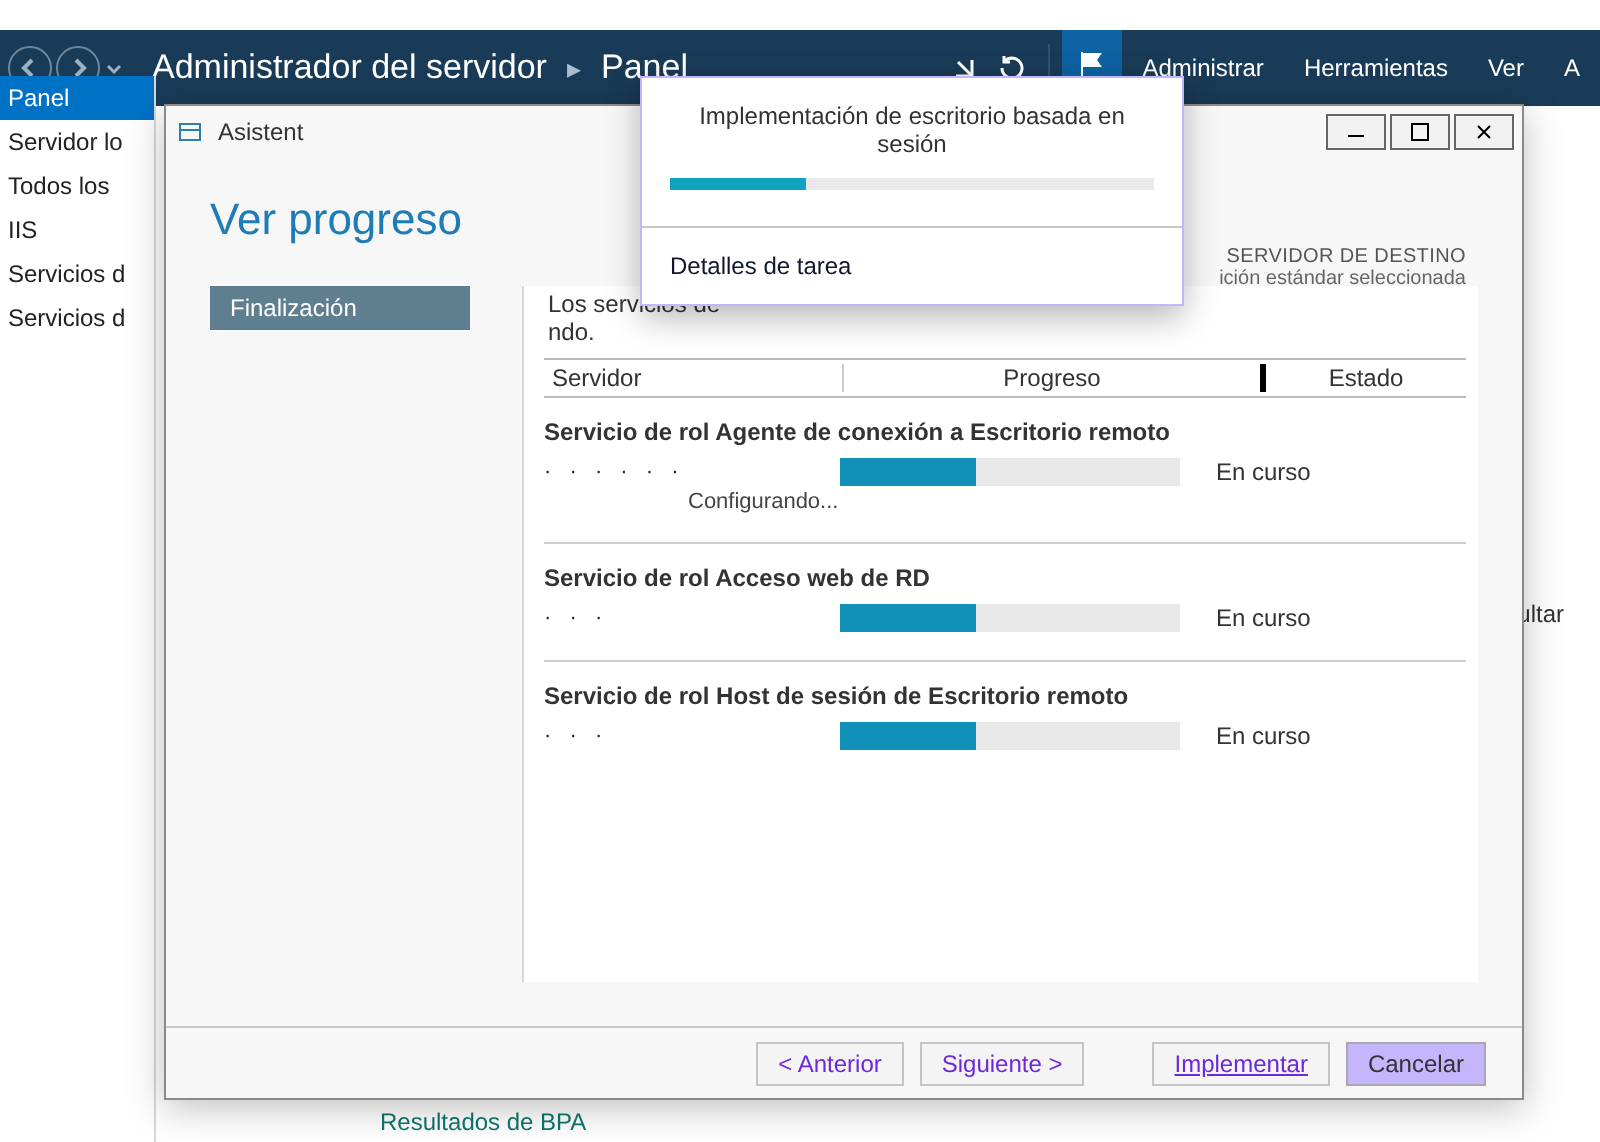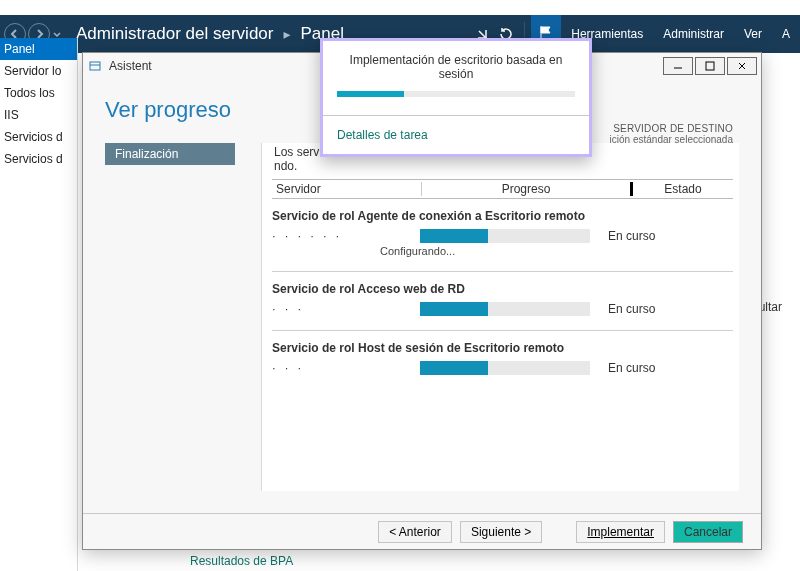--- a/index.html
+++ b/index.html
@@ -50,33 +50,33 @@
   .col-s { width:150px; padding-left:4px; border-right:1px solid #ccc; }
   .col-p { flex:1; text-align:center; border-right:3px solid #000000; }
   .col-e { width:100px; text-align:center; }
   .svc-block { margin:10px 0 14px 0; }
   .svc-title { font-weight:bold; font-size:12px; margin-bottom:6px; }
   .svc-row { display:flex; align-items:center; gap:8px; }
   .svc-server { width:140px; font-size:11px; color:#222; letter-spacing:3px; }
   .progress { width:170px; height:14px; background:#e8e8e8; border:0; position:relative; overflow:hidden; }
   .progress .bar { position:absolute; top:0; bottom:0; left:0; background:#1190b8; }
   .svc-status { font-size:12px; margin-left:10px; }
-  .svc-sub { font-size:11px; margin-left:108px; margin-top:2px; color:#444; }
+  .svc-sub { font-size:11px; margin-left:72px; margin-top:2px; color:#444; }
   .hr { border:0; border-top:1px solid #cfcfcf; margin:6px 0 10px 0; }
   .wizard-footer { position:absolute; bottom:0; left:0; right:0; height:36px; border-top:1px solid #c9c9c9; display:flex; align-items:center; justify-content:flex-end; padding-right:18px; gap:8px; background:#f7f7f7; }
-  .btn { height:22px; padding:0 10px; font-size:12px; background:#14b8a6; border:1px solid #a9a9a9; color:#333; }
-  .btn.disabled { color:#000000; border-color:#c4c4c4; background:#f4f4f4; }
-
-  
-  .toast { position:absolute; top:38px; left:320px; width:272px; background:#fff; border:3px solid #c4b5fd; box-shadow:0 6px 16px rgba(0,0,0,.28); z-index:40; }
+  .btn { height:22px; padding:0 10px; font-size:12px; background:#c4b5fd; border:1px solid #a9a9a9; color:#333; }
+  .btn.disabled { color:#6d28d9; border-color:#c4c4c4; background:#f4f4f4; }
+
+  
+  .toast { position:absolute; top:38px; left:320px; width:272px; background:#fff; border:1px solid #c4b5fd; box-shadow:0 6px 16px rgba(0,0,0,.28); z-index:40; }
   .toast-inner { padding:12px 14px 0 14px; }
   .toast-title { font-size:12px; text-align:center; margin-bottom:10px; color:#333; }
   .toast-prog { height:6px; background:#eaeaea; position:relative; margin-bottom:18px; }
   .toast-prog .bar { position:absolute; top:0; bottom:0; left:0; background:#0fa3c2; }
-  .toast-link { border-top:1px solid #c8c8c8; padding:12px 14px; font-size:12px; color:#0f766e; }
+  .toast-link { border-top:1px solid #c8c8c8; padding:12px 14px; font-size:12px; color:#0f172a; }
 
   
   .ocultar { position:absolute; top:300px; right:18px; font-size:12px; color:#333; }
 
   
   .bpa1 { position:absolute; bottom:3px; left:190px; font-size:12px; color:#0f766e; }
 
   .underline { text-decoration:underline; }
 </style>
 </head>
@@ -118,22 +118,22 @@
           <path d="M4 2v3h3"></path>
         </svg>
     </div>
     <div class="top-sep"></div>
     <div class="flag-wrap">
       <svg width="14" height="16" viewBox="0 0 14 16">
           <path d="M2 1h9l-2 3 2 3H2zM2 0v15" stroke="#fff" stroke-width="1" fill="#fff"></path>
         </svg>
       <span class="flag-badge">1</span>
     </div>
+    <div class="top-menu">Administrar</div>
     <div class="top-menu">Herramientas</div>
-    <div class="top-menu">Administrar</div>
     <div class="top-menu">Ver</div>
     <div class="top-menu">A</div>
   </div>
 </div>
 
 <div class="sidebar">
   <ul>
     <li class="sel">Panel</li>
     <li>Servidor lo</li>
     <li>Todos los</li>

